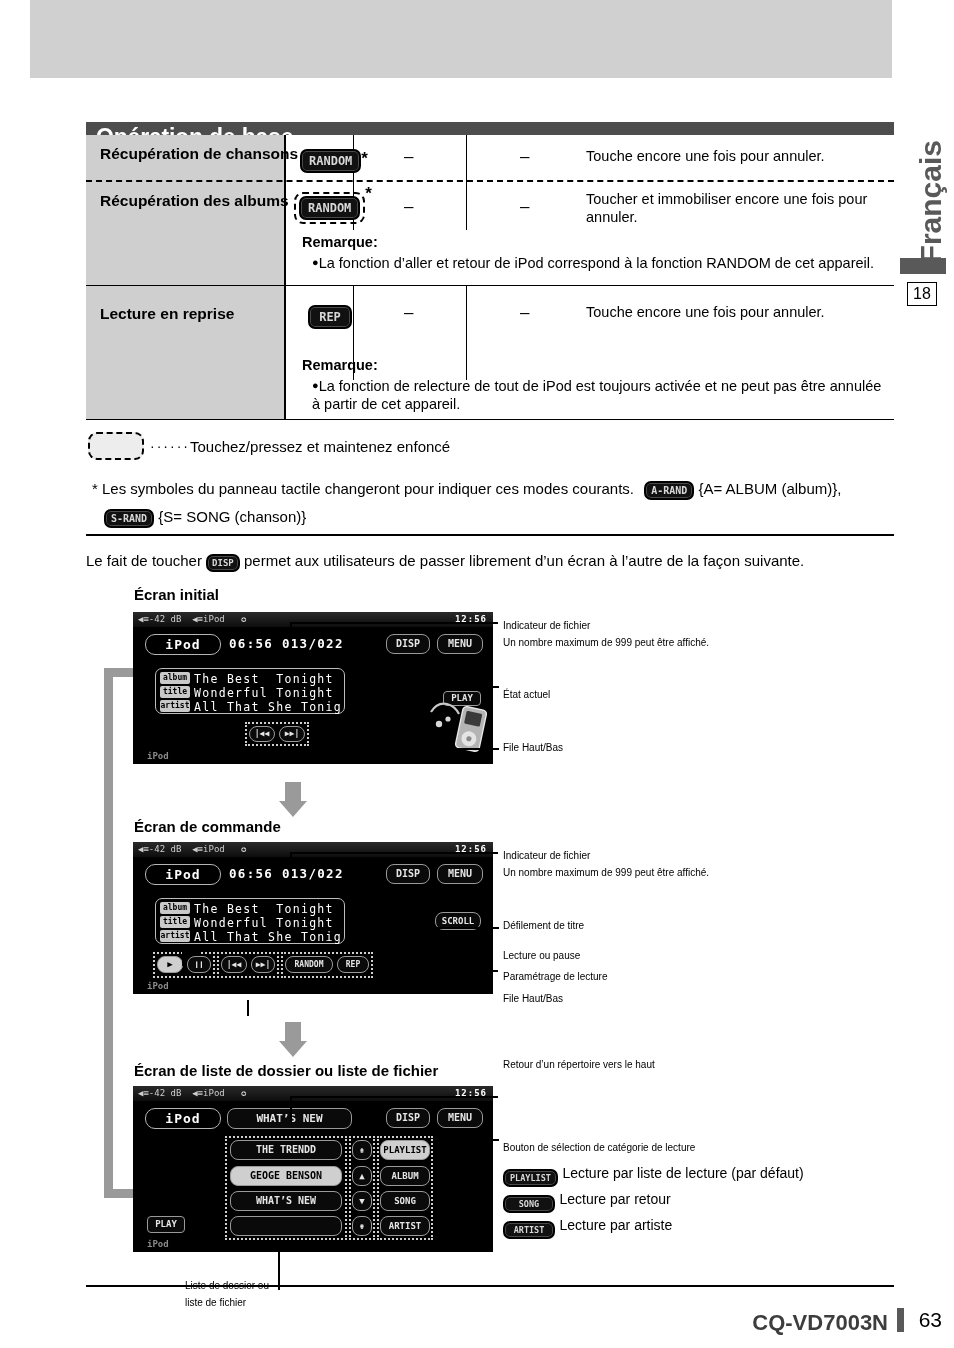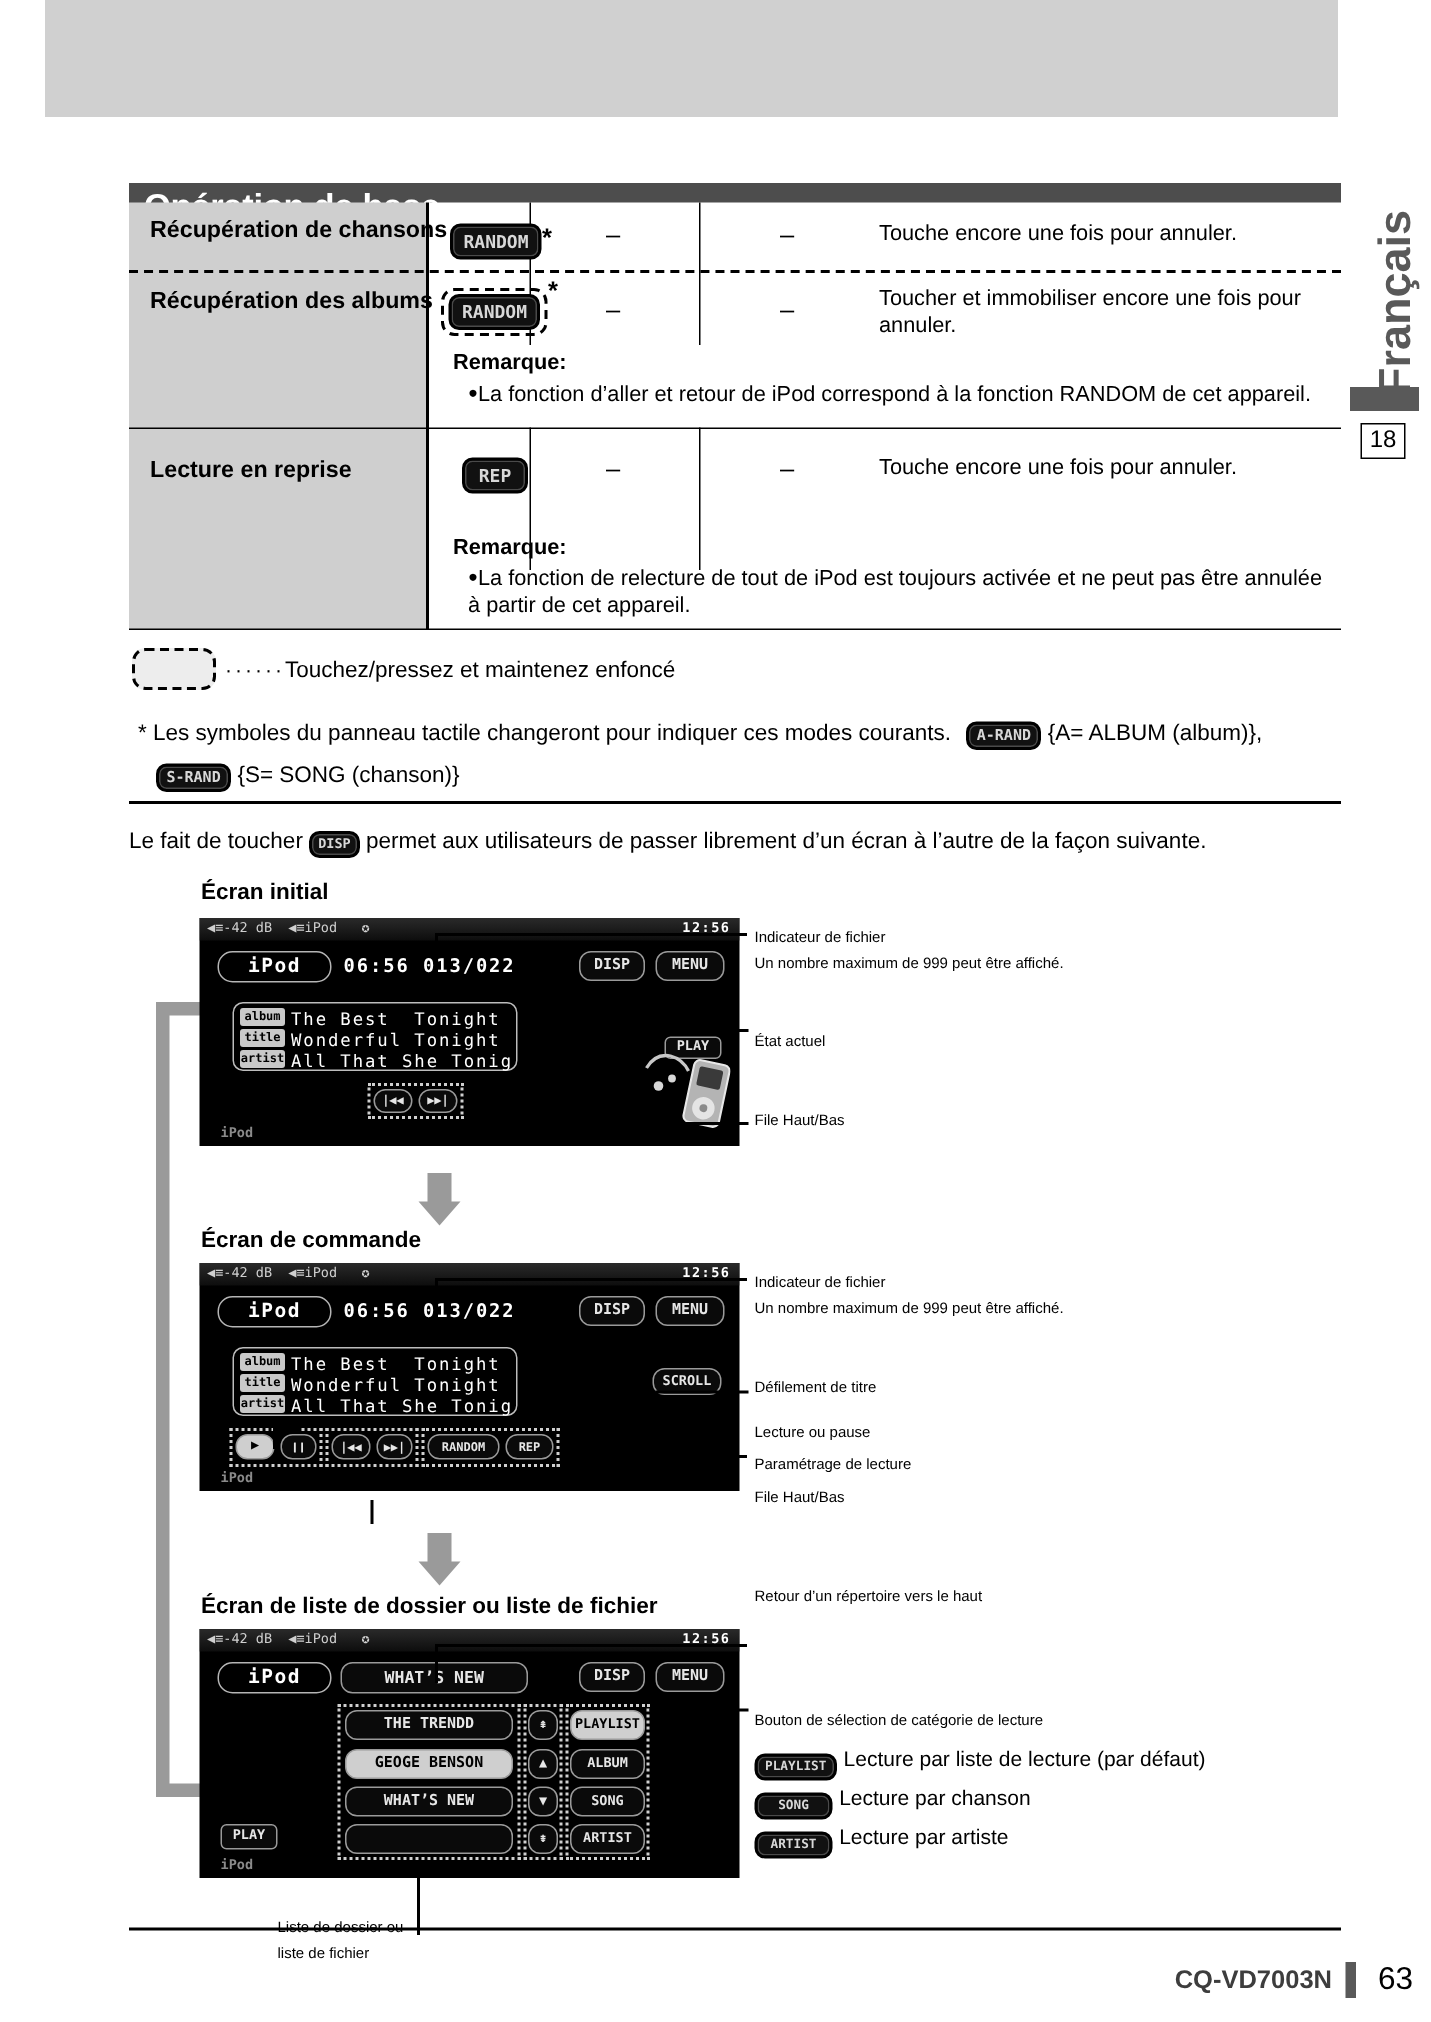--- a/index.html
+++ b/index.html
@@ -151,21 +151,21 @@
   .loop-v{ position:absolute; width:9px; background:#9a9a9a; }
   .loop-h{ position:absolute; height:9px; background:#9a9a9a; }
   .loop-head{
     position:absolute; width:0;height:0;
     border-top:11px solid transparent; border-bottom:11px solid transparent;
     border-left:15px solid #9a9a9a;
   }
 
   
   .footer-rule{ position:absolute; left:86px; top:1285px; width:808px; height:2px; background:#000; }
-  .footer-model{ position:absolute; right:66px; top:1310px; font-size:17px; font-weight:bold; color:#3d3d3d; }
+  .footer-model{ position:absolute; right:66px; top:1310px; font-size:22px; font-weight:bold; color:#3d3d3d; }
   .footer-sep{ position:absolute; right:50px; top:1308px; width:7px; height:24px; background:#595959; }
   .footer-page{ position:absolute; right:12px; top:1308px; font-size:21px; }
 
   .catbadge{ display:inline-block; vertical-align:-3px; }
 </style>
 </head>
 <body>
 
 <div class="top-band"></div>
 
@@ -443,21 +443,21 @@
 <div class="anno" style="left:503px; top:1056px;">Retour d’un répertoire vers le haut</div>
 <div class="anno" style="left:503px; top:1139px;">Bouton de sélection de catégorie de lecture</div>
 
 <div style="position:absolute; left:503px; top:1164px;">
   <div style="margin-bottom:3px;">
     <span class="key key-sm catbadge" style="font-size:8.5px; min-width:52px;">PLAYLIST</span>
     <span style="font-size:14px;">Lecture par liste de lecture (par défaut)</span>
   </div>
   <div style="margin-bottom:3px;">
     <span class="key key-sm catbadge" style="font-size:8.5px; min-width:52px;">SONG</span>
-    <span style="font-size:14px;">Lecture par chanson</span>
+    <span style="font-size:14px;">Lecture par retour</span>
   </div>
   <div>
     <span class="key key-sm catbadge" style="font-size:8.5px; min-width:52px;">ARTIST</span>
     <span style="font-size:14px;">Lecture par artiste</span>
   </div>
 </div>
 
 <div class="anno" style="left:185px; top:1277px; white-space:pre-line;">Liste de dossier ou
 liste de fichier</div>
 

